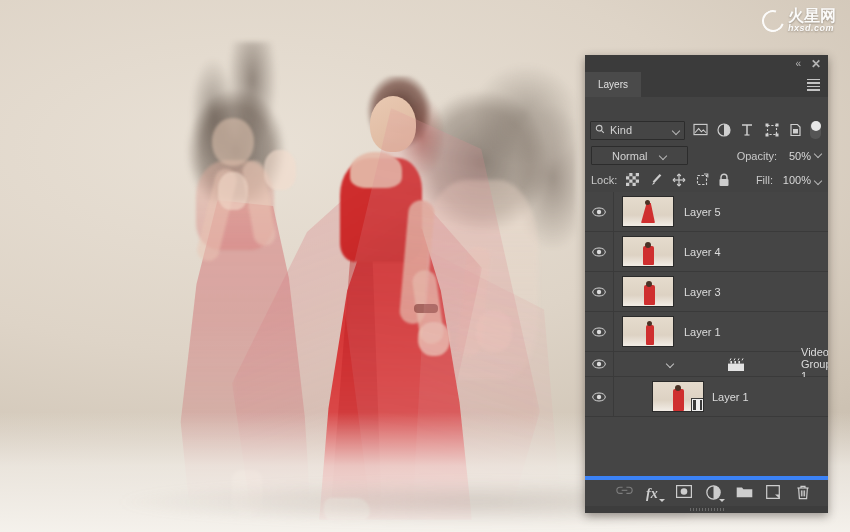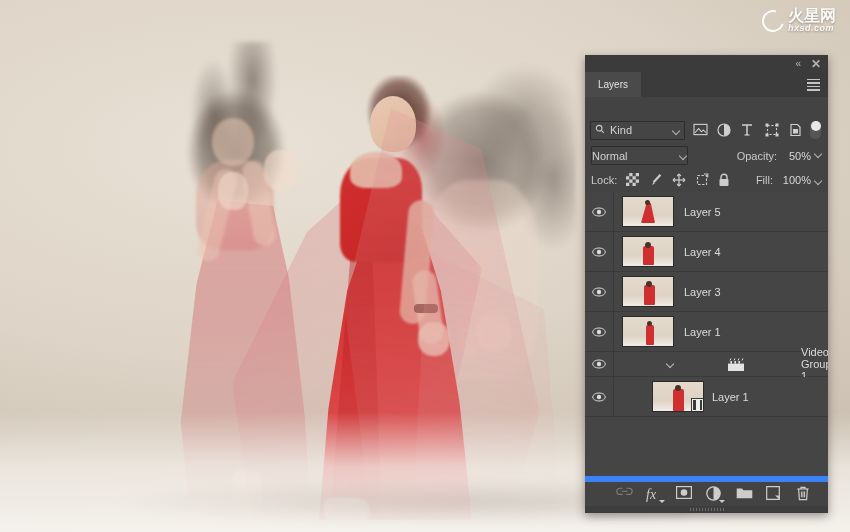--- a/index.html
+++ b/index.html
@@ -441,21 +441,21 @@
     gap: 6px;
     flex: 0 0 auto;
   }
   .blend-select {
     width: 124px; height: 19px;
     background: #454545;
     border: 1px solid #2c2c2c;
     border-radius: 1px;
     display: flex;
     align-items: center;
-    padding: 0 0;
+    padding: 0 20px;
     cursor: pointer;
   }
   .blend-select .lbl { flex: 1; font-size: 11px; color: #d2d2d2; }
   .opacity-group { display: flex; align-items: flex-start; gap: 4px; margin-left: 43px; }
   .opacity-group .cap { font-size: 11px; color: #c9c9c9; }
   .opacity-val {
     font-size: 11px; color: #d8d8d8;
     min-width: 30px; text-align: right;
     cursor: ew-resize;
   }
@@ -591,21 +591,22 @@
   
   .panel-footer {
     height: 30px;
     background: #434343;
     display: flex;
     align-items: center;
     justify-content: flex-end;
     gap: 14px;
     padding-right: 16px;
     flex: 0 0 auto;
-    border-top: 6px solid #3b82f6;
+    border-top: 4px solid #3b82f6;
+    font-weight: bold;
   }
   .foot-icon { width: 16px; height: 16px; cursor: pointer; color: #cdcdcd; position: relative; }
   .foot-icon svg { display: block; }
   .foot-icon.disabled { color: #7d7d7d; }
   .foot-icon .caret {
     position: absolute;
     right: -3px; bottom: -1px;
     width: 0; height: 0;
     border-left: 3px solid transparent;
     border-right: 3px solid transparent;

